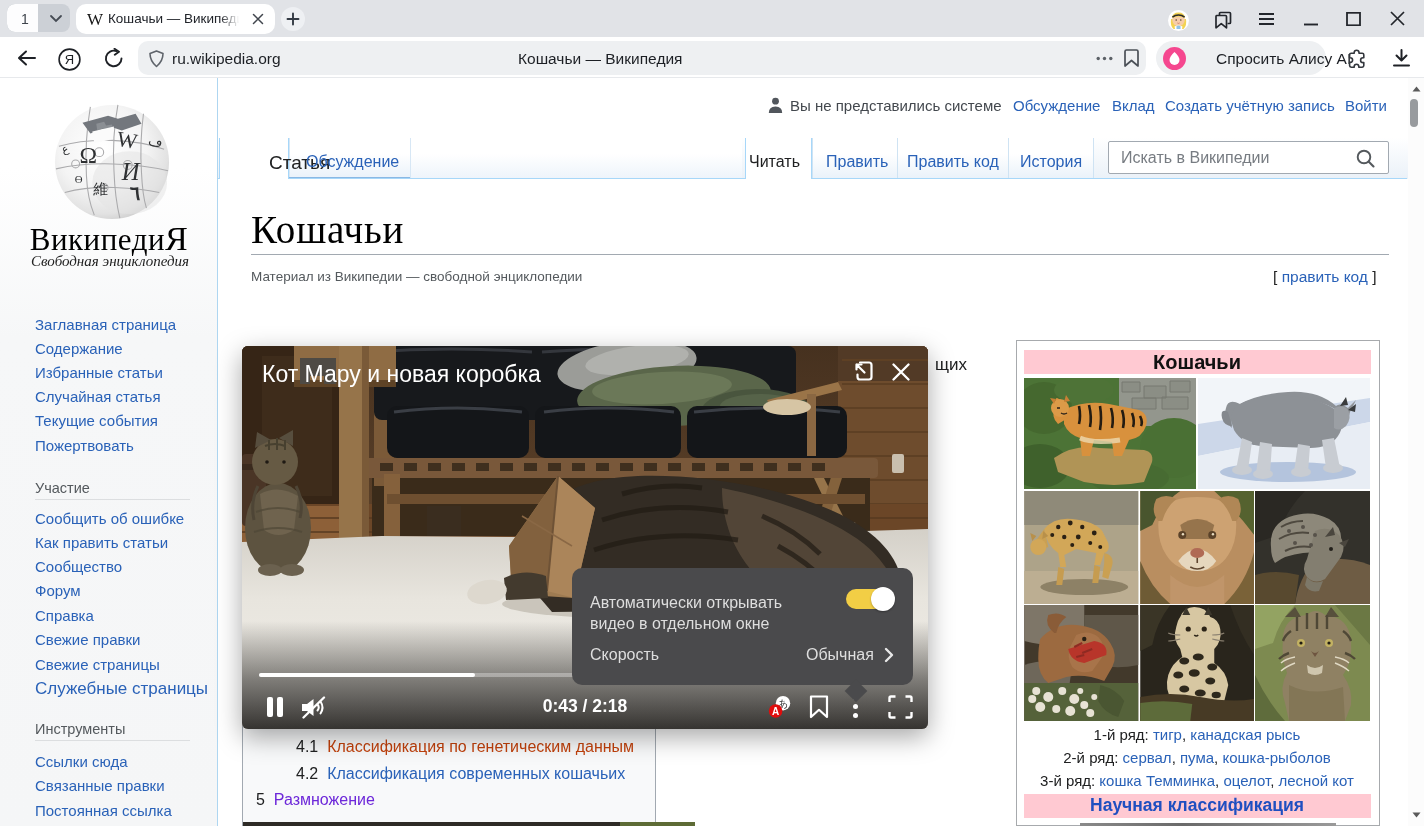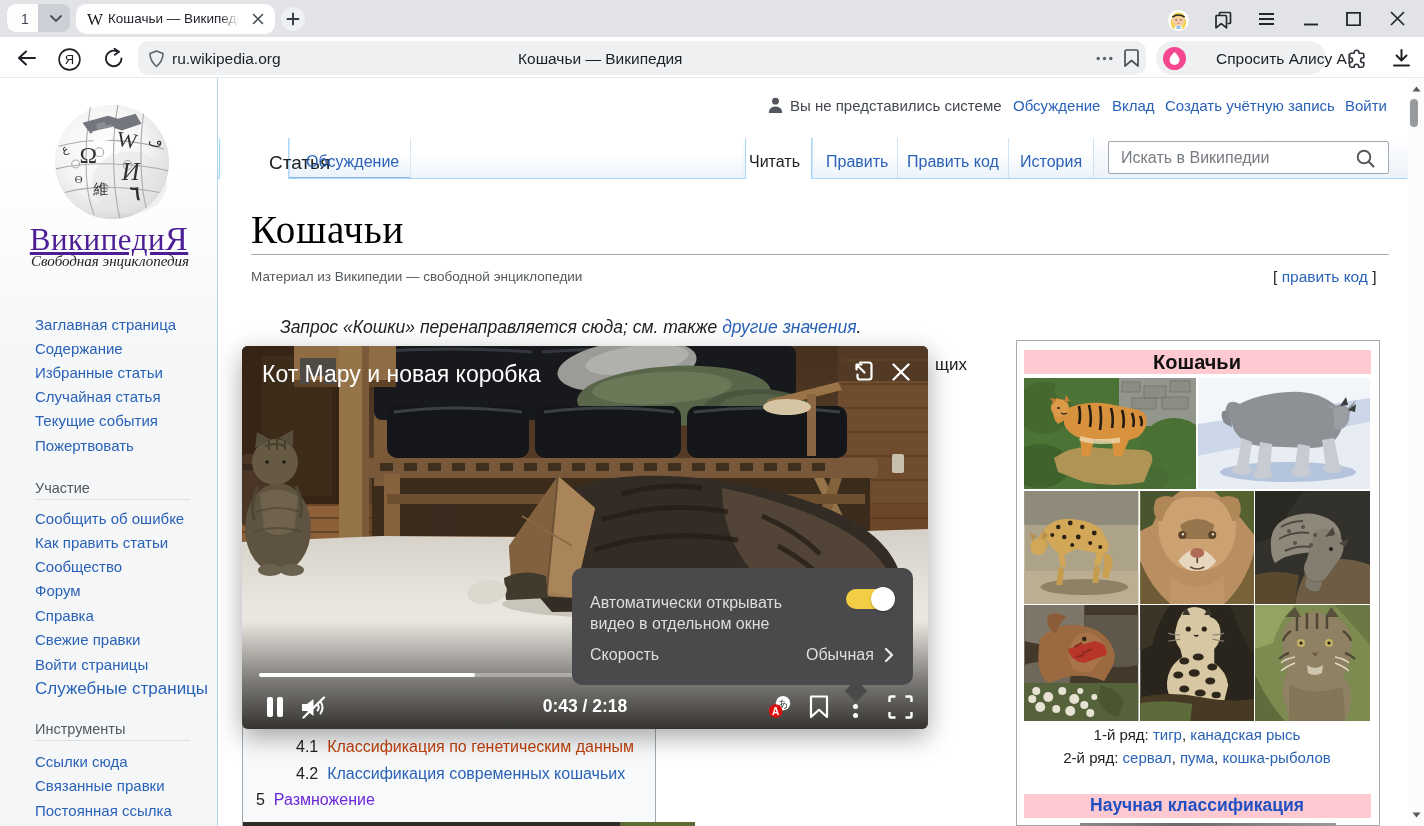--- a/index.html
+++ b/index.html
@@ -143,38 +143,38 @@
         <text x="27" y="62" font-size="24">Ω</text>
         <text x="65" y="46" font-size="22" transform="rotate(9 74 40)">W</text>
         <text x="70" y="79" font-size="25" font-style="italic">И</text>
         <text x="41" y="94" font-size="15">維</text>
         <text x="78" y="100" font-size="20" font-weight="bold">٦</text>
         <text x="9" y="51" font-size="11" transform="rotate(-18 14 48)">ع</text>
         <text x="97" y="44" font-size="14" transform="rotate(14 100 40)">ڡ</text>
         <text x="22" y="82" font-size="11">Ө</text>
       </g>
     </svg>
-    <div class="abs cv" style="left:109px;top:161px;transform:translate(-50%,-50%);font-family:'Liberation Serif',serif;font-size:31px;letter-spacing:0.5px;color:#4c1d95;text-decoration:underline;">Википеди<span style="font-size:34px;">Я</span></div>
+    <div class="abs cv" style="left:109px;top:161px;transform:translate(-50%,-50%);font-family:'Liberation Serif',serif;font-size:31px;letter-spacing:0.5px;color:#000000;">Википеди<span style="font-size:34px;">Я</span></div>
     <div class="abs cv" style="left:110px;top:183px;transform:translate(-50%,-50%);font-family:'Liberation Serif',serif;font-size:15px;font-style:italic;color:#222;">Свободная энциклопедия</div>
 
     <div class="abs cv" style="left:35px;top:246px;font-size:15px;color:#2a62b8;">Заглавная страница</div>
     <div class="abs cv" style="left:35px;top:270px;font-size:15px;color:#2a62b8;">Содержание</div>
     <div class="abs cv" style="left:35px;top:294px;font-size:15px;color:#2a62b8;">Избранные статьи</div>
     <div class="abs cv" style="left:35px;top:318px;font-size:15px;color:#2a62b8;">Случайная статья</div>
     <div class="abs cv" style="left:35px;top:342px;font-size:15px;color:#2a62b8;">Текущие события</div>
     <div class="abs cv" style="left:35px;top:367px;font-size:15px;color:#2a62b8;">Пожертвовать</div>
     <div class="abs cv" style="left:35px;top:410px;font-size:14.5px;color:#54595d;">Участие</div>
     <div class="abs" style="left:35px;top:421px;width:155px;height:1px;background:#dcdee0;"></div>
     <div class="abs cv" style="left:35px;top:440px;font-size:15px;color:#2a62b8;">Сообщить об ошибке</div>
     <div class="abs cv" style="left:35px;top:464px;font-size:15px;color:#2a62b8;">Как править статьи</div>
     <div class="abs cv" style="left:35px;top:488px;font-size:15px;color:#2a62b8;">Сообщество</div>
     <div class="abs cv" style="left:35px;top:512px;font-size:15px;color:#2a62b8;">Форум</div>
     <div class="abs cv" style="left:35px;top:537px;font-size:15px;color:#2a62b8;">Справка</div>
     <div class="abs cv" style="left:35px;top:561px;font-size:15px;color:#2a62b8;">Свежие правки</div>
-    <div class="abs cv" style="left:35px;top:586px;font-size:15px;color:#2a62b8;">Войти страницы</div>
+    <div class="abs cv" style="left:35px;top:586px;font-size:15px;color:#2a62b8;">Свежие страницы</div>
     <div class="abs cv" style="left:35px;top:610px;font-size:17px;color:#2a62b8;">Служебные страницы</div>
     <div class="abs cv" style="left:35px;top:651px;font-size:14.5px;color:#54595d;">Инструменты</div>
     <div class="abs" style="left:35px;top:662px;width:155px;height:1px;background:#dcdee0;"></div>
     <div class="abs cv" style="left:35px;top:683px;font-size:15px;color:#2a62b8;">Ссылки сюда</div>
     <div class="abs cv" style="left:35px;top:707px;font-size:15px;color:#2a62b8;">Связанные правки</div>
     <div class="abs cv" style="left:35px;top:732px;font-size:15px;color:#2a62b8;">Постоянная ссылка</div>
 
     <svg class="abs" style="left:768px;top:19px;" width="15" height="16" viewBox="0 0 15 16">
         <circle cx="7.5" cy="4.2" r="3.4" fill="#51565c"></circle>
         <path d="M0.8 16 Q0.8 9.5 7.5 9.5 Q14.2 9.5 14.2 16 Z" fill="#51565c"></path>
@@ -208,21 +208,20 @@
     <div class="abs cv" style="left:1121px;top:80px;font-size:16px;color:#777c82;">Искать в Википедии</div>
     <svg class="abs" style="left:1356px;top:71px;" width="19" height="19" viewBox="0 0 19 19">
         <circle cx="8" cy="8" r="6.3" fill="none" stroke="#54595d" stroke-width="1.9"></circle>
         <path d="M12.8 12.8 L17.5 17.5" stroke="#54595d" stroke-width="2.1" stroke-linecap="round"></path>
       </svg>
 
     <div class="abs cv" style="left:251px;top:151px;font-family:'Liberation Serif',serif;font-size:39px;letter-spacing:0.8px;color:#000;">Кошачьи</div>
     <div class="abs" style="left:251px;top:176px;width:1138px;height:1px;background:#a2a9b1;"></div>
     <div class="abs cv" style="left:251px;top:199px;font-size:13.5px;color:#54595d;">Материал из Википедии — свободной энциклопедии</div>
     <div class="abs cv" style="left:1273px;top:199px;font-size:15.5px;color:#222;">[ <span style="color:#2a62b8;">править код</span> ]</div>
-    <div class="abs cv" style="left:280px;top:250px;font-size:17.5px;font-style:italic;color:#202122;">Запрос «Кошки» перенаправляется сюда; см. также <span style="color:#2a62b8;">другие значения</span>.</div>
     <div class="abs cv" style="left:935px;top:286px;font-size:17px;color:#202122;">щих</div>
 
     <div class="abs" style="left:242px;top:600px;width:414px;height:148px;background:#f8f9fa;border:1px solid #a2a9b1;border-bottom:none;"></div>
     <div class="abs cv" style="left:296px;top:669px;font-size:16px;color:#202122;">4.1&nbsp;&nbsp;<span style="color:#c2410c;">Классификация по генетическим данным</span></div>
     <div class="abs cv" style="left:296px;top:696px;font-size:16px;color:#202122;">4.2&nbsp;&nbsp;<span style="color:#2a62b8;">Классификация современных кошачьих</span></div>
     <div class="abs cv" style="left:256px;top:722px;font-size:16px;color:#202122;">5&nbsp;&nbsp;<span style="color:#6d28d9;">Размножение</span></div>
     <div class="abs" style="left:243px;top:744px;width:377px;height:4px;background:#2e2b26;"></div>
     <div class="abs" style="left:620px;top:744px;width:75px;height:4px;background:#5d6b35;"></div>
 
     <div class="abs" style="left:1016px;top:262px;width:364px;height:486px;background:#fff;border:1px solid #a7aaad;"></div>
@@ -417,20 +416,21 @@
           <circle cx="74" cy="38" r="1.6" fill="#1f1b12"></circle>
         <path d="M56 46 Q60 50 64 46 L60 52 Z" fill="#6e5540"></path>
         <path d="M52 60 Q60 66 68 60 L67 68 Q60 72 53 68 Z" fill="#cfc6ae"></path>
         <path d="M40 52 q-10 2 -14 6 M40 58 q-10 4 -14 8 M80 52 q10 2 14 6 M80 58 q10 4 14 8" stroke="#e0d9c4" stroke-width="1.4" fill="none"></path>
         <path d="M34 80 Q58 92 88 82 L90 116 H34 Z" fill="#837656"></path>
       </g>
     </svg>
 
     <div class="abs cv" style="left:1197px;top:655.5px;transform:translate(-50%,-50%);font-size:15px;color:#202122;">1-й ряд: <span style="color:#2a62b8;">тигр</span>, <span style="color:#2a62b8;">канадская рысь</span></div>
     <div class="abs cv" style="left:1197px;top:679px;transform:translate(-50%,-50%);font-size:15px;color:#202122;">2-й ряд: <span style="color:#2a62b8;">сервал</span>, <span style="color:#2a62b8;">пума</span>, <span style="color:#2a62b8;">кошка-рыболов</span></div>
+    <div class="abs cv" style="left:1197px;top:702px;transform:translate(-50%,-50%);font-size:15px;color:#202122;">3-й ряд: <span style="color:#2a62b8;">кошка Темминка</span>, <span style="color:#2a62b8;">оцелот</span>, <span style="color:#2a62b8;">лесной кот</span></div>
     <div class="abs" style="left:1024px;top:716px;width:347px;height:24px;background:#ffc9d2;"></div>
     <div class="abs cv" style="left:1197px;top:728px;transform:translate(-50%,-50%);font-size:17.5px;font-weight:bold;color:#1f4fc0;">Научная классификация</div>
     <div class="abs" style="left:1080px;top:745px;width:256px;height:3px;background:linear-gradient(to right,#8a8a8a,#6a6a6a 40%,#9a9a9a);"></div>
 
     <div class="abs" style="left:1408px;top:0;width:16px;height:748px;background:#fcfcfc;"></div>
     <svg class="abs" style="left:1412px;top:8px;" width="9" height="6" viewBox="0 0 9 6">
         <path d="M0.5 5.5 L4.5 0.5 L8.5 5.5 Z" fill="#5a5a5a"></path>
       </svg>
     <div class="abs" style="left:1410px;top:21px;width:8px;height:28px;border-radius:4px;background:#989b9e;"></div>
     <svg class="abs" style="left:1412px;top:734px;" width="9" height="6" viewBox="0 0 9 6">

